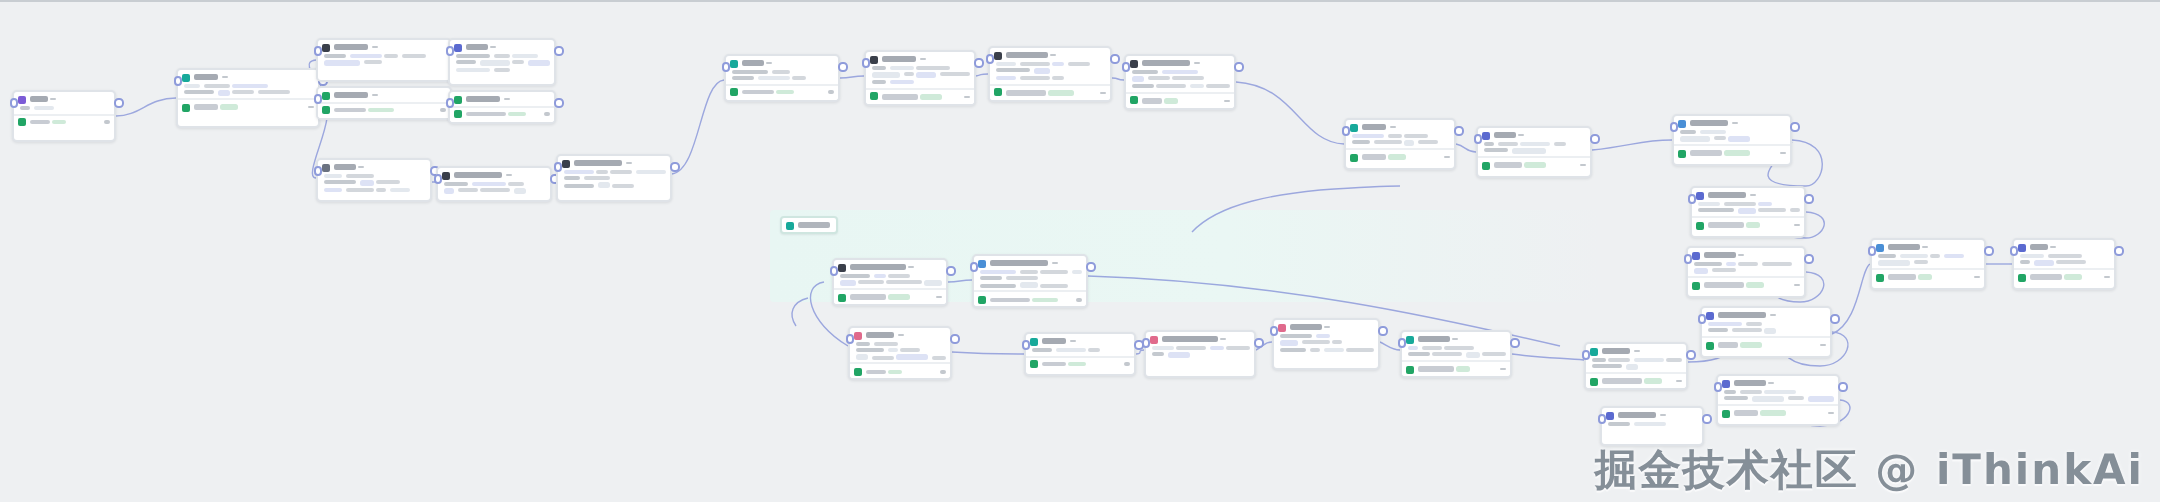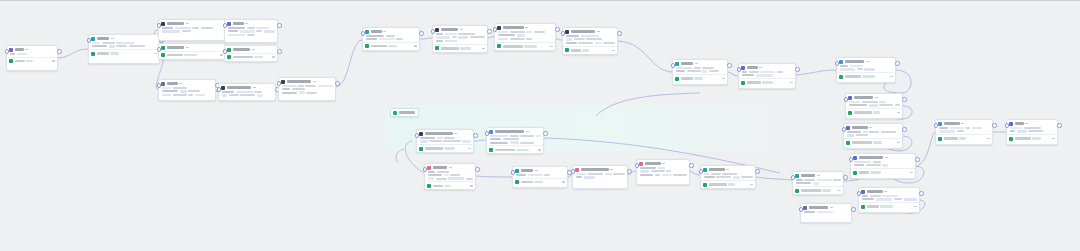--- a/index.html
+++ b/index.html
@@ -916,13 +916,14 @@
       <div class="port" style="left: 851px; top: 206px;"></div>
     </div>
 
   <div id="groups-layer">
       <div class="grouplabel" title="循环分组" style="left: 390px; top: 107px;">
         <span class="gico" style="background: rgb(23, 169, 154);"></span>
         <span class="gtxt"></span>
       </div>
     </div>
 
+  <div id="watermark">掘金技术社区 @ iThinkAi</div>
 </div>
 
 </body></html>

